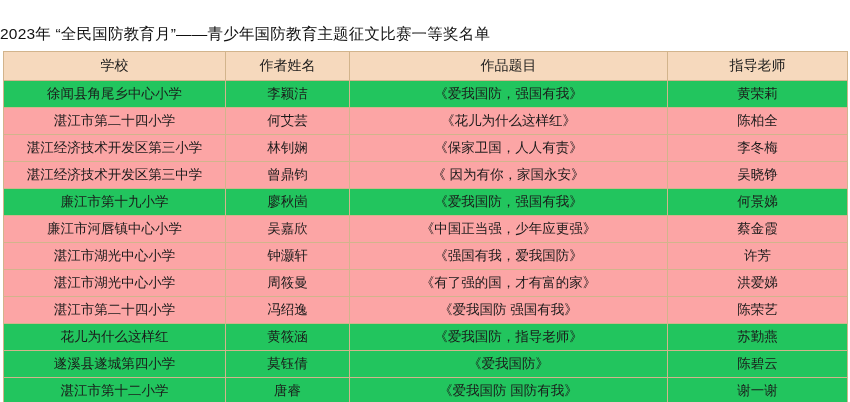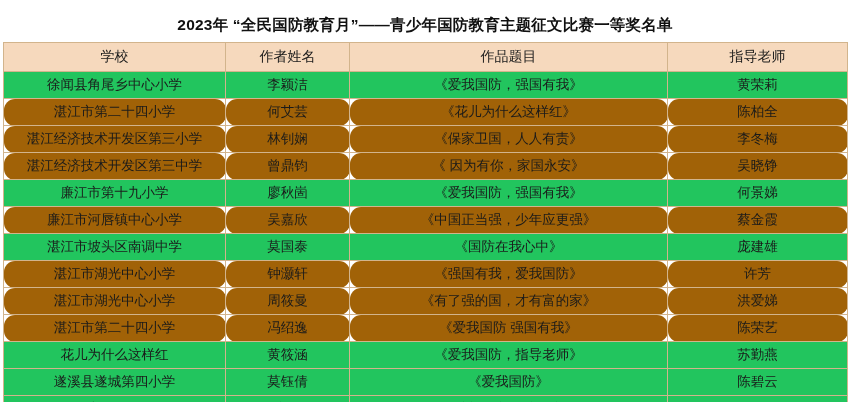--- a/index.html
+++ b/index.html
@@ -14,26 +14,25 @@
     overflow: hidden;
   }
   .sheet {
     width: 850px;
     height: 402px;
     box-sizing: border-box;
     padding: 0;
     background: #ffffff;
   }
   .title {
-    text-align: center;
     font-size: 15.5px;
-    font-weight: bold;
+    font-weight: normal;
     color: #111111;
     letter-spacing: 0.2px;
-    padding: 15px 0 7px 0;
+    padding: 24px 0 7px 0;
     line-height: 1.3;
     white-space: nowrap;
   }
   table.award-table {
     border-collapse: collapse;
     width: 844px;
     margin: 0 3px;
     table-layout: fixed;
   }
   table.award-table td, table.award-table th {
@@ -48,22 +47,21 @@
     white-space: nowrap;
   }
   table.award-table thead th {
     background: #f6d9bd;
     font-weight: normal;
     height: 28px;
     font-size: 14px;
     text-align: center;
   }
   tr.row-odd td {
-    background: #a16207;
-    border-radius: 11px;
+    background: #fca5a5;
   }
   tr.row-even td {
     background: #22c55e;
   }
   col.c-school { width: 222px; }
   col.c-author { width: 124px; }
   col.c-work   { width: 318px; }
   col.c-teacher{ width: 180px; }
 </style>
 </head>
@@ -117,26 +115,20 @@
         <td>廖秋崮</td>
         <td>《爱我国防，强国有我》</td>
         <td>何景娣</td>
       </tr>
       <tr class="row-odd">
         <td>廉江市河唇镇中心小学</td>
         <td>吴嘉欣</td>
         <td>《中国正当强，少年应更强》</td>
         <td>蔡金霞</td>
       </tr>
-      <tr class="row-even">
-        <td>湛江市坡头区南调中学</td>
-        <td>莫国泰</td>
-        <td>《国防在我心中》</td>
-        <td>庞建雄</td>
-      </tr>
       <tr class="row-odd">
         <td>湛江市湖光中心小学</td>
         <td>钟灏轩</td>
         <td>《强国有我，爱我国防》</td>
         <td>许芳</td>
       </tr>
       <tr class="row-odd">
         <td>湛江市湖光中心小学</td>
         <td>周筱曼</td>
         <td>《有了强的国，才有富的家》</td>

